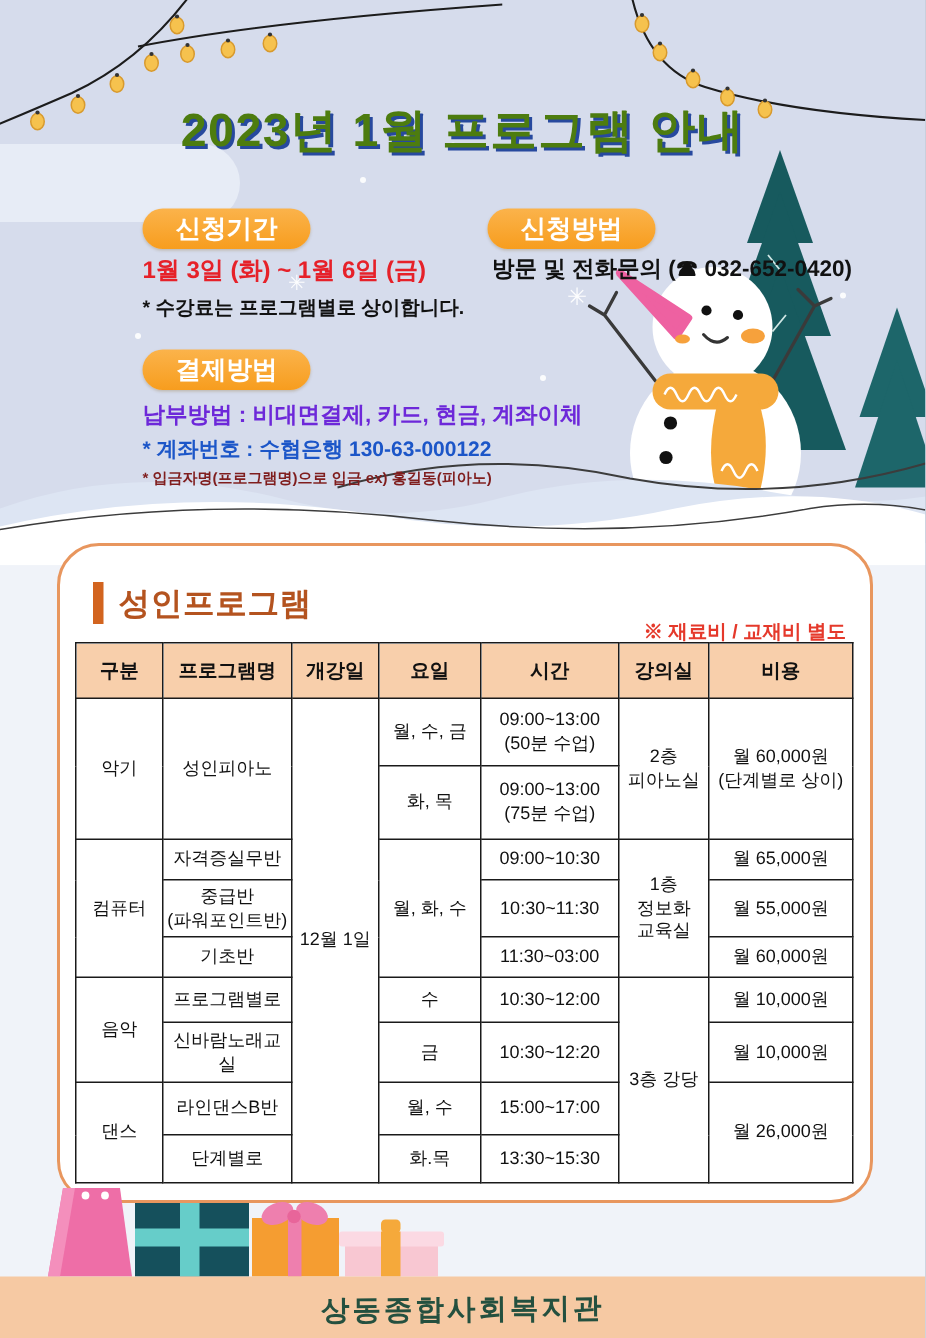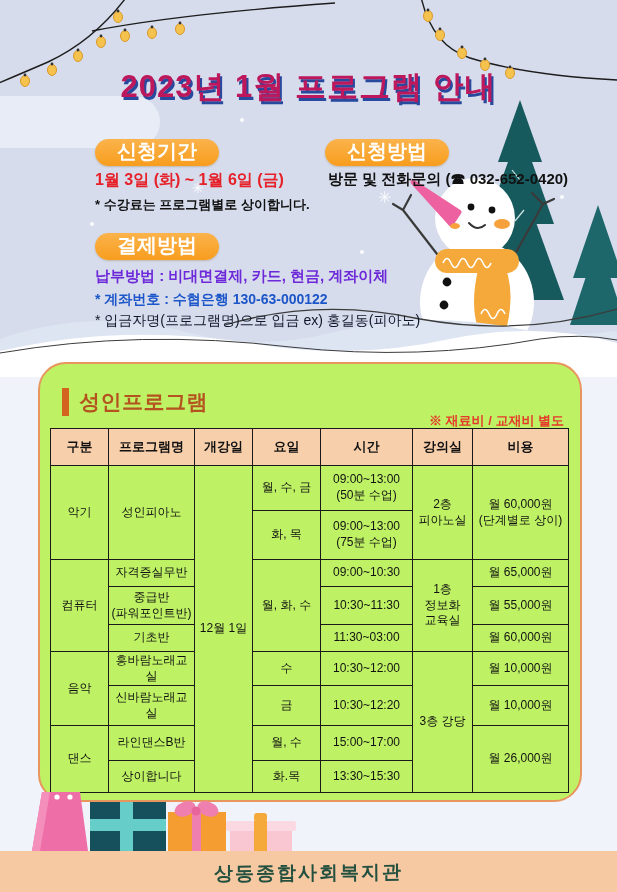--- a/index.html
+++ b/index.html
@@ -10,46 +10,46 @@
 
   
   .lower-bg{left:0;top:362px;width:617px;height:530px;background:#f0f3f9;}
 
   
   .cloud{left:-50px;top:96px;width:210px;height:52px;border-radius:26px;background:#e7ecf6;}
 
   
   .subtitle{left:0;top:36px;width:617px;text-align:center;color:#ee8c3f;
             font-size:17px;font-weight:bold;letter-spacing:.5px;}
-  .main-title{left:0;top:66px;width:617px;text-align:center;color:#be185d;
+  .main-title{left:0;top:66px;width:617px;text-align:center;color:#4d7c0f;
               font-size:31px;font-weight:bold;letter-spacing:1px;
               text-shadow:2px 2.5px 0 #27499e;}
 
   
   .badge{height:27px;line-height:27px;padding:0 22px;border-radius:15px;
          background:linear-gradient(#fbb34b,#f79d1e);color:#ffffff;
-         font-size:20px;font-weight:bold;text-align:right;
-         box-shadow:0 1px 2px rgba(120,80,0,.25);font-family:Liberation Mono, monospace;}
+         font-size:17px;font-weight:bold;text-align:right;
+         box-shadow:0 1px 2px rgba(120,80,0,.25);}
   .b1{left:95px;top:139px;}
   .b2{left:325px;top:139px;}
   .b3{left:95px;top:233px;}
 
   .red-date{left:95px;top:170px;font-size:16px;font-weight:bold;color:#e62129;}
   .black-note{left:95px;top:196px;font-size:13px;font-weight:bold;color:#111;}
   .contact{left:328px;top:170px;font-size:15px;font-weight:bold;color:#111;}
   .pay-method{left:95px;top:267px;font-size:15px;font-weight:bold;color:#6d28d9;}
   .blue-line1{left:95px;top:291px;font-size:14px;font-weight:bold;color:#1c56c8;}
-  .blue-line2{left:95px;top:312px;font-size:14px;font-weight:normal;color:#0f172a;}
+  .blue-line2{left:95px;top:312px;font-size:10px;font-weight:bold;color:#7f1d1d;}
 
   
   .dot{width:4px;height:4px;border-radius:50%;background:#ffffff;opacity:.9;}
   .flake{color:#ffffff;font-size:14px;opacity:.95;}
 
   
-  .container{left:38px;top:362px;width:540px;height:436px;background:#bef264;
+  .container{left:38px;top:362px;width:540px;height:436px;background:#ffffff;
              border:2px solid #e8965e;border-radius:28px;}
   .section-head{position:absolute;left:22px;right:14px;top:24px;height:26px;}
   .section-title{position:absolute;left:0;top:0;color:#b4531f;font-size:21px;
                  font-weight:bold;padding-left:10px;border-left:7px solid #d2641f;
                  letter-spacing:.5px;}
   .section-note{position:absolute;right:2px;top:6px;color:#e5392b;font-size:13px;
                 font-weight:bold;margin-top:18px;}
 
   
   table{position:absolute;left:10px;top:64px;border-collapse:collapse;
@@ -233,41 +233,41 @@
         <td>10:30~11:30</td>
         <td>월 55,000원</td>
       </tr>
       <tr class="r5">
         <td>기초반</td>
         <td>11:30~03:00</td>
         <td>월 60,000원</td>
       </tr>
       <tr class="r6">
         <td rowspan="2">음악</td>
-        <td>흥바람노래교실</td>
+        <td>프로그램별로</td>
         <td>수</td>
         <td>10:30~12:00</td>
         <td rowspan="4">3층 강당</td>
         <td>월 10,000원</td>
       </tr>
       <tr class="r7">
         <td>신바람노래교실</td>
         <td>금</td>
         <td>10:30~12:20</td>
         <td>월 10,000원</td>
       </tr>
       <tr class="r8">
         <td rowspan="2">댄스</td>
         <td>라인댄스B반</td>
         <td>월, 수</td>
         <td>15:00~17:00</td>
         <td rowspan="2">월 26,000원</td>
       </tr>
       <tr class="r9">
-        <td>상이합니다</td>
+        <td>단계별로</td>
         <td>화.목</td>
         <td>13:30~15:30</td>
       </tr>
       </tbody>
     </table>
   </div>
 
   <svg class="abs" style="left:26px;top:786px;" width="280" height="66" viewBox="0 0 280 66">
     <polygon points="16,6 54,6 62,65 6,65" fill="#ee6ea7"></polygon>
     <polygon points="16,6 24,6 14,65 6,65" fill="#f48fbc"></polygon>

